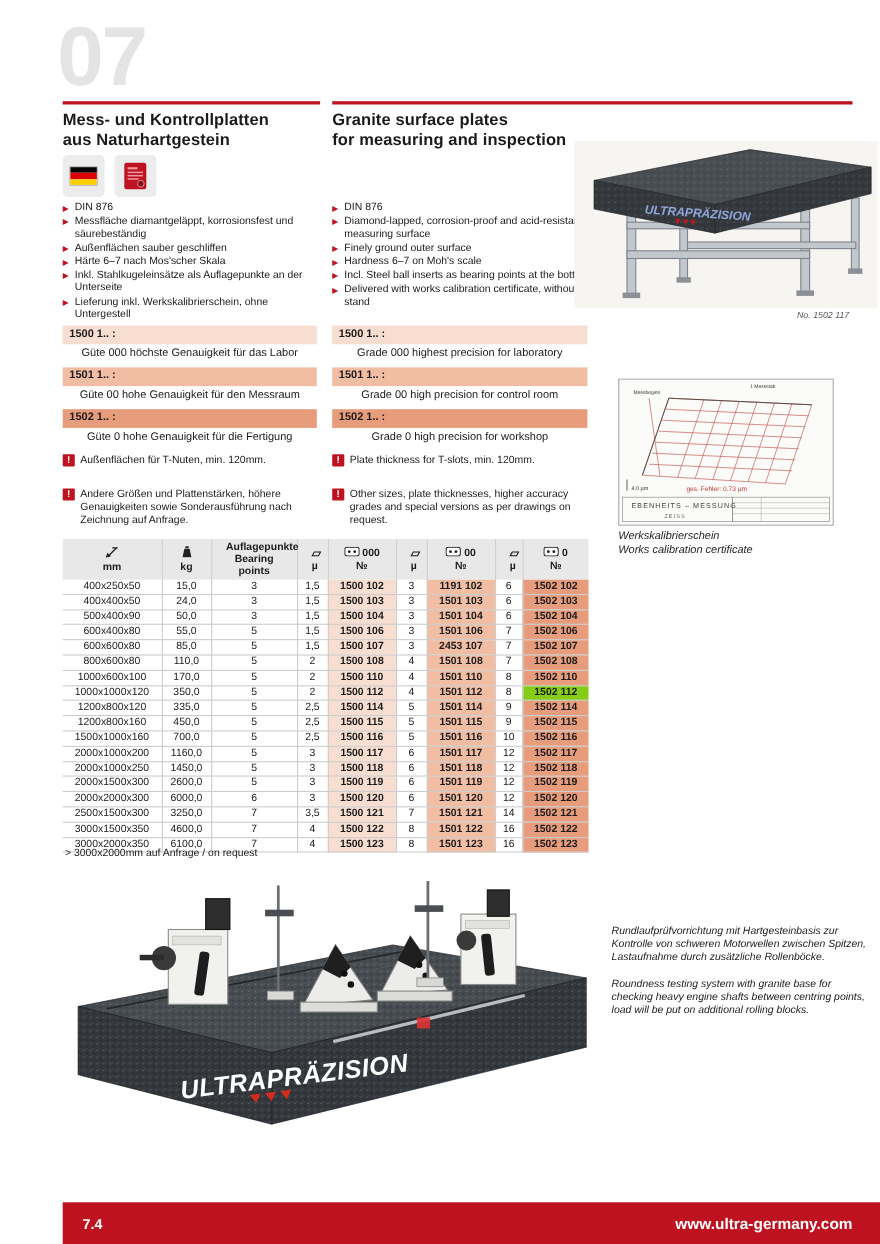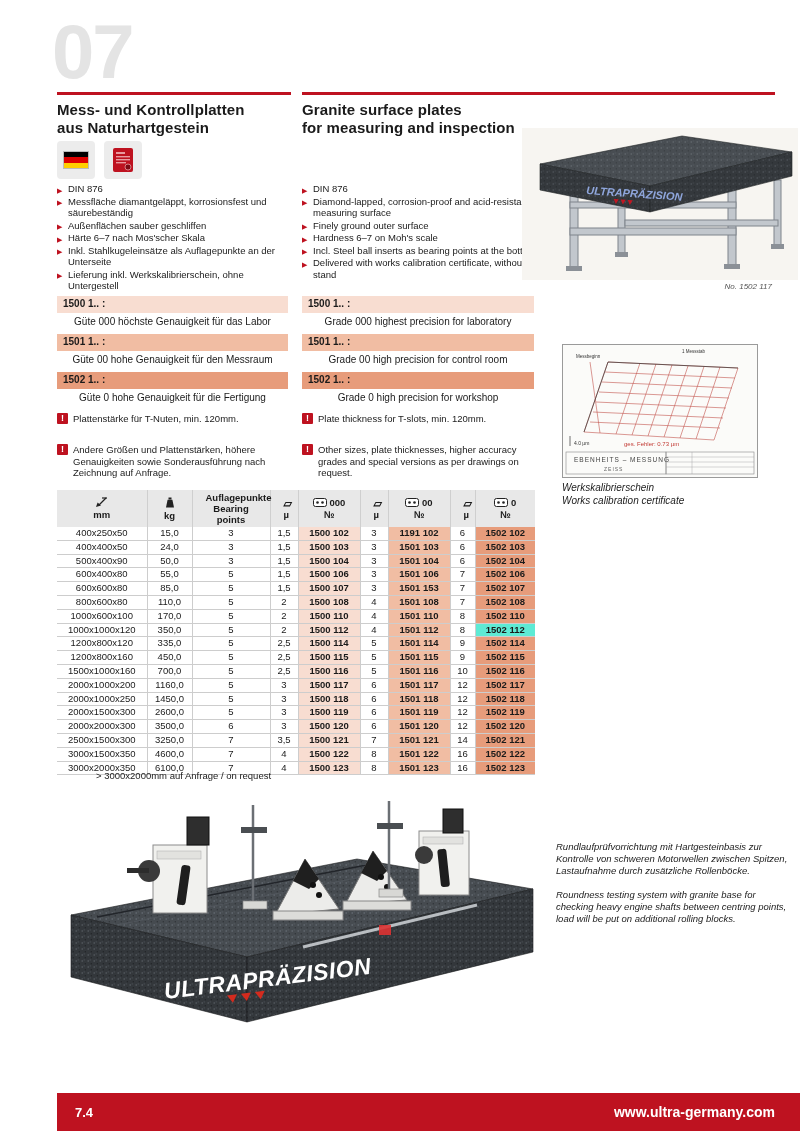--- a/index.html
+++ b/index.html
@@ -42,21 +42,21 @@
 
   
   .spec-table{position:absolute;left:57px;top:490px;width:478px;border-collapse:collapse;table-layout:fixed;}
   .spec-table th{background:#e8e8e8;font-size:9.5px;font-weight:bold;text-align:center;
         vertical-align:middle;padding:2px 13px;height:24px;border-right:1px solid #cfcfcf;}
   .spec-table th .hl{display:block;line-height:11px;}
   .spec-table td{font-size:9.5px;text-align:center;border-bottom:1px solid #cdcdcd;
         border-right:1px solid #cdcdcd;height:12.8px;line-height:12.8px;padding:0;}
   .spec-table th:last-child,.spec-table td:last-child{border-right:none;}
   .spec-table td.c-no{font-weight:bold;}
-  .tbl-foot{position:absolute;left:59px;top:770px;font-size:9.5px;margin-left:37px;}
+  .tbl-foot{position:absolute;left:59px;top:770px;font-size:9.5px;}
 
   .hdr-icon{display:inline-block;vertical-align:middle;}
   .flat-sym{font-size:11px;font-weight:bold;display:block;line-height:11px;}
 
   
   .photo-top{position:absolute;left:522px;top:128px;width:276px;height:152px;}
   .photo-top-caption{position:absolute;right:28px;top:282px;font-size:8px;font-style:italic;color:#555;}
   .cert{position:absolute;left:562px;top:344px;width:196px;height:134px;}
   .cert-caption{position:absolute;left:562px;top:481px;font-size:10px;font-style:italic;line-height:13px;
         white-space:pre-line;color:#222;}
@@ -216,21 +216,21 @@
         </div>
         <div class="grade-cell en">
           <div class="grade-band" style="background: rgb(231, 156, 123);">1502 1.. :</div>
           <div class="grade-desc">Grade 0 high precision for workshop</div>
         </div>
       </div>
     </div>
 
   <div class="note n1de">
     <span class="excl">!</span>
-    <div class="note-txt">Plattenstärke für T-Nuten, min. 120mm.</div>
+    <div class="note-txt">Außenflächen für T-Nuten, min. 120mm.</div>
   </div>
   <div class="note n1en">
     <span class="excl">!</span>
     <div class="note-txt">Plate thickness for T-slots, min. 120mm.</div>
   </div>
   <div class="note n2de">
     <span class="excl">!</span>
     <div class="note-txt">Andere Größen und Plattenstärken, höhere Genauigkeiten sowie Sonderausführung nach Zeichnung auf Anfrage.</div>
   </div>
   <div class="note n2en">
@@ -402,21 +402,21 @@
           <td class="c-mu">7</td>
           <td class="c-no c-0" style="background: rgb(231, 156, 123);">1502 106</td>
         </tr>
         <tr>
           <td class="c-mm">600x600x80</td>
           <td class="c-kg">85,0</td>
           <td class="c-bp">5</td>
           <td class="c-mu">1,5</td>
           <td class="c-no c-000" style="background: rgb(248, 221, 209);">1500 107</td>
           <td class="c-mu">3</td>
-          <td class="c-no c-00" style="background: rgb(241, 189, 163);">1501 153</td>
+          <td class="c-no c-00" style="background: rgb(241, 189, 163);">2453 107</td>
           <td class="c-mu">7</td>
           <td class="c-no c-0" style="background: rgb(231, 156, 123);">1502 107</td>
         </tr>
         <tr>
           <td class="c-mm">800x600x80</td>
           <td class="c-kg">110,0</td>
           <td class="c-bp">5</td>
           <td class="c-mu">2</td>
           <td class="c-no c-000" style="background: rgb(248, 221, 209);">1500 108</td>
           <td class="c-mu">4</td>
@@ -437,21 +437,21 @@
         </tr>
         <tr>
           <td class="c-mm">1000x1000x120</td>
           <td class="c-kg">350,0</td>
           <td class="c-bp">5</td>
           <td class="c-mu">2</td>
           <td class="c-no c-000" style="background: rgb(248, 221, 209);">1500 112</td>
           <td class="c-mu">4</td>
           <td class="c-no c-00" style="background: rgb(241, 189, 163);">1501 112</td>
           <td class="c-mu">8</td>
-          <td class="c-no c-0" style="background: #5eead4;">1502 112</td>
+          <td class="c-no c-0" style="background: #84cc16;">1502 112</td>
         </tr>
         <tr>
           <td class="c-mm">1200x800x120</td>
           <td class="c-kg">335,0</td>
           <td class="c-bp">5</td>
           <td class="c-mu">2,5</td>
           <td class="c-no c-000" style="background: rgb(248, 221, 209);">1500 114</td>
           <td class="c-mu">5</td>
           <td class="c-no c-00" style="background: rgb(241, 189, 163);">1501 114</td>
           <td class="c-mu">9</td>
@@ -507,21 +507,21 @@
           <td class="c-bp">5</td>
           <td class="c-mu">3</td>
           <td class="c-no c-000" style="background: rgb(248, 221, 209);">1500 119</td>
           <td class="c-mu">6</td>
           <td class="c-no c-00" style="background: rgb(241, 189, 163);">1501 119</td>
           <td class="c-mu">12</td>
           <td class="c-no c-0" style="background: rgb(231, 156, 123);">1502 119</td>
         </tr>
         <tr>
           <td class="c-mm">2000x2000x300</td>
-          <td class="c-kg">3500,0</td>
+          <td class="c-kg">6000,0</td>
           <td class="c-bp">6</td>
           <td class="c-mu">3</td>
           <td class="c-no c-000" style="background: rgb(248, 221, 209);">1500 120</td>
           <td class="c-mu">6</td>
           <td class="c-no c-00" style="background: rgb(241, 189, 163);">1501 120</td>
           <td class="c-mu">12</td>
           <td class="c-no c-0" style="background: rgb(231, 156, 123);">1502 120</td>
         </tr>
         <tr>
           <td class="c-mm">2500x1500x300</td>

